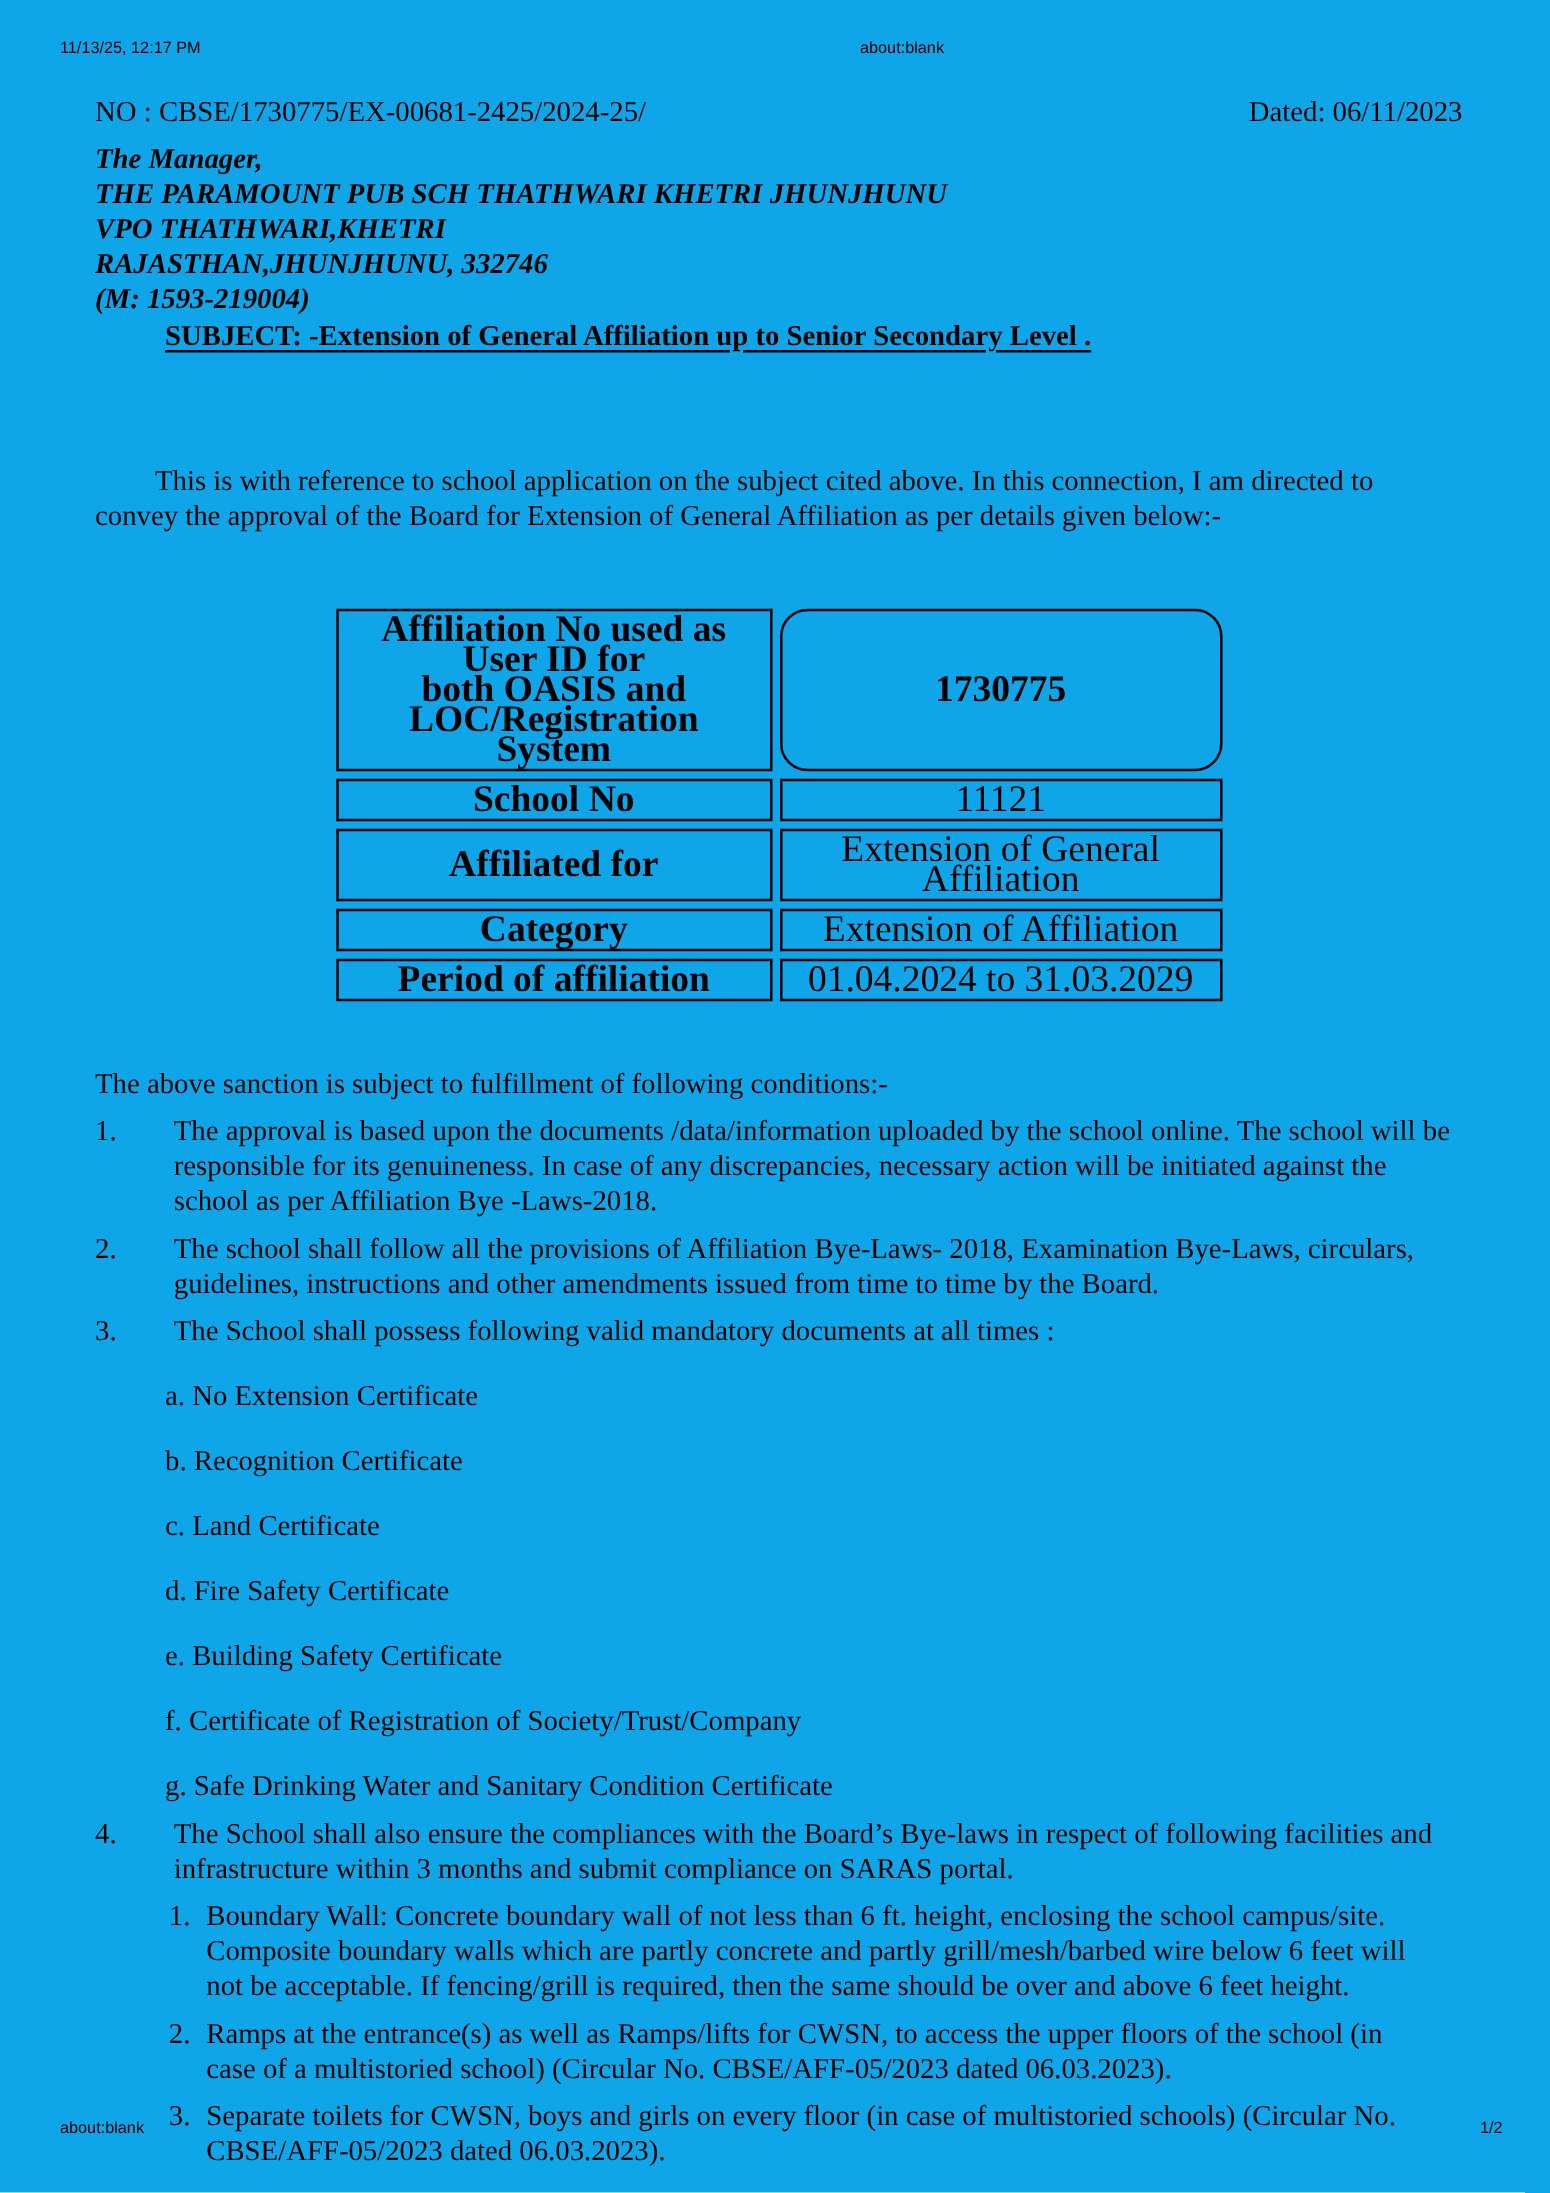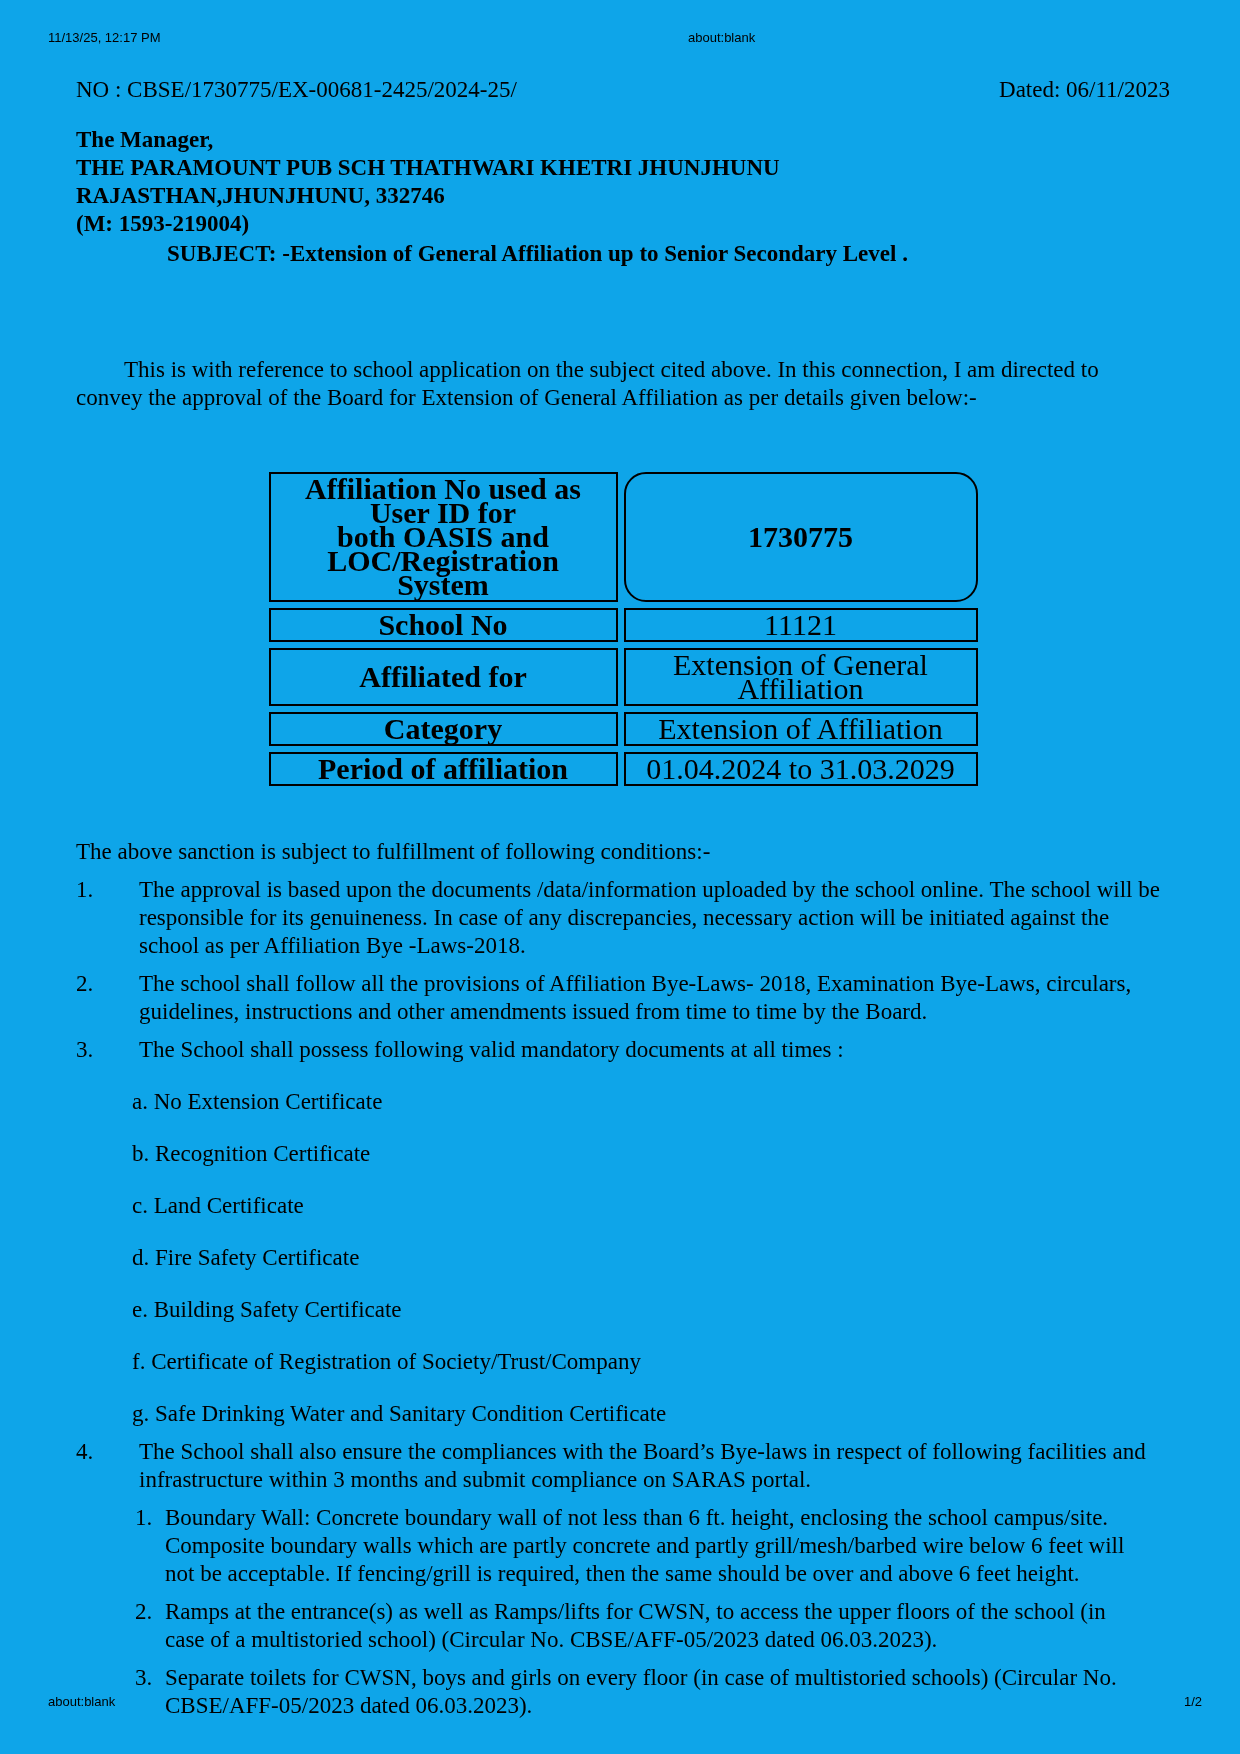--- a/index.html
+++ b/index.html
@@ -20,24 +20,24 @@
   .ph-title { position:absolute; left:688px; top:0; }
   .pf-url  { position:absolute; left:48px; top:0; }
   .pf-page { position:absolute; right:38px; top:0; }
 
   
   .content {
     position:absolute; top:62px; left:76px; width:1094px;
     font-size:23px; line-height:28px;
   }
   .ref-row { display:flex; justify-content:space-between; margin-top:14px;align-items:flex-end; }
-  .address { margin-top:22px; font-weight:bold; }
+  .address { margin-top:9px; font-weight:bold;font-style:italic; }
   .subject {
-    margin:2px 0 0 91px; font-weight:bold;
-    text-underline-offset:4px;
+    margin:2px 0 0 56px; font-weight:bold;
+    text-decoration:underline; text-underline-offset:4px;
   }
   .intro { margin:88px 0 0 0; text-indent:48px; }
 
   table.details {
     margin:54px auto 0 auto; border-collapse:separate; border-spacing:6px;
     font-size:30px; line-height:24px;
   }
   table.details td {
     border:2px solid #000; padding:3px 10px; text-align:center;
     vertical-align:middle;
@@ -70,20 +70,21 @@
   <div class="content">
 
     <div class="ref-row">
       <span>NO : CBSE/1730775/EX-00681-2425/2024-25/</span>
       <span>Dated: 06/11/2023</span>
     </div>
 
     <div class="address">
       <div>The Manager,</div>
       <div>THE PARAMOUNT PUB SCH THATHWARI KHETRI JHUNJHUNU</div>
+      <div>VPO THATHWARI,KHETRI</div>
       <div>RAJASTHAN,JHUNJHUNU, 332746</div>
       <div>(M: 1593-219004)</div>
     </div>
 
     <div class="subject">SUBJECT: -Extension of General Affiliation up to Senior Secondary Level .</div>
 
     <p class="intro">This is with reference to school application on the subject cited above. In this connection, I am directed to convey the approval of the Board for Extension of General Affiliation as per details given below:-</p>
 
     <table class="details">
       <tbody>

